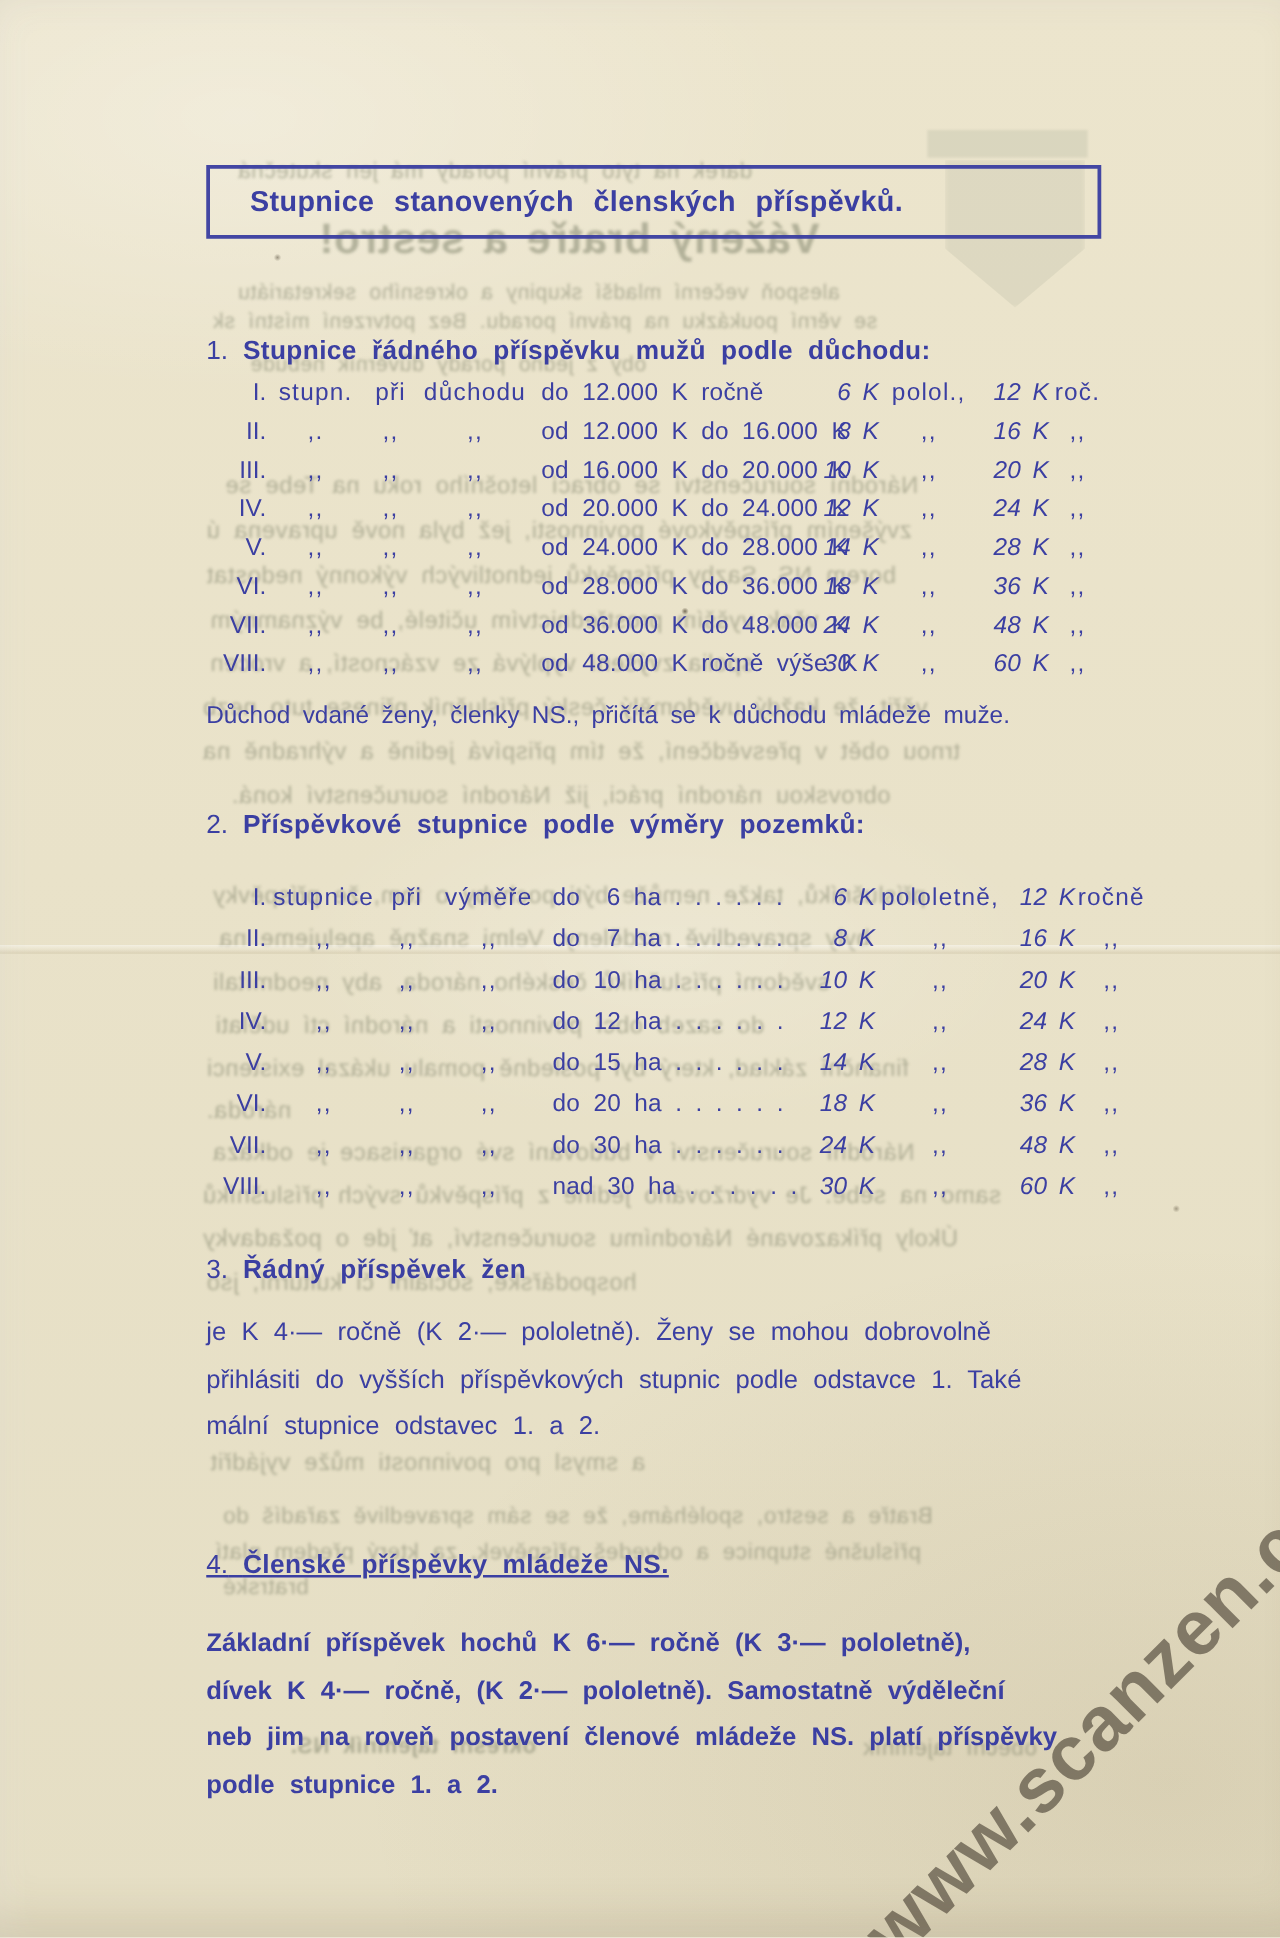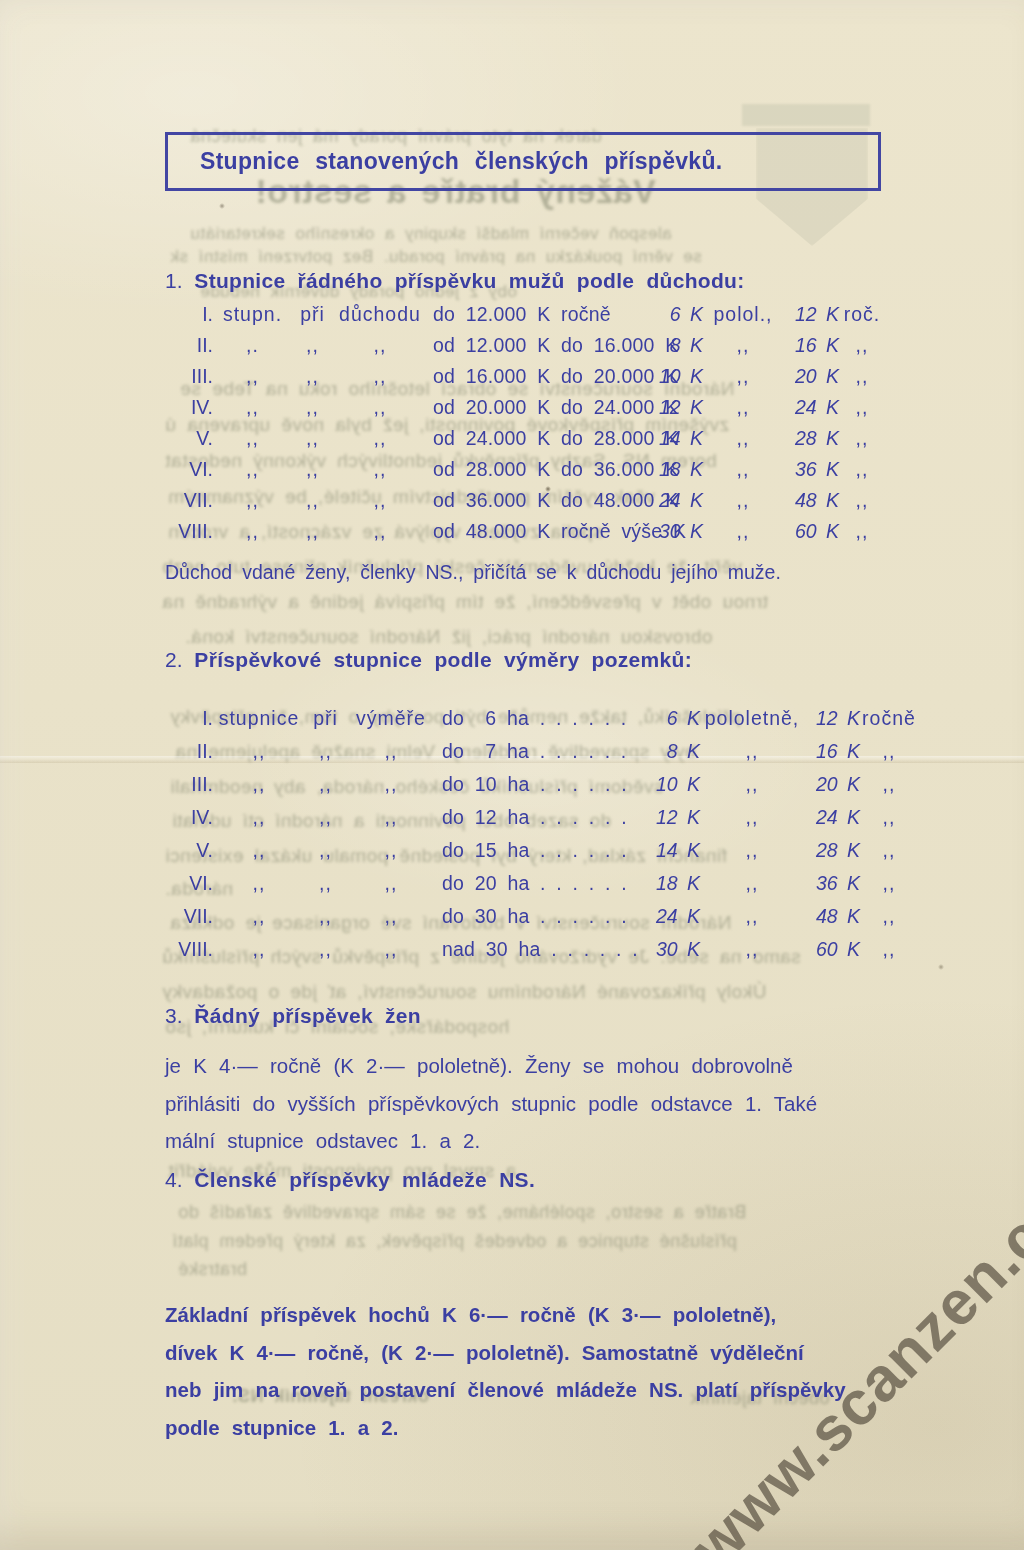--- a/index.html
+++ b/index.html
@@ -49,21 +49,21 @@
     border:3px solid rgba(57,61,160,0.95);
   }
   .title-box .t{
     display:block;padding-left:32px;line-height:53px;
     font-size:23px;font-weight:700;color:var(--ink);
     letter-spacing:0.3px;word-spacing:9px;white-space:nowrap;
   }
   .h-sec{position:absolute;left:165px;color:var(--ink);font-size:21px;white-space:nowrap;word-spacing:6px;}
   .h-sec .num{font-weight:400;}
   .h-sec .hb{font-weight:700;letter-spacing:0.3px;}
-  #h1{top:256px;margin-top:13px;} #h2{top:648px;} #h3{top:1004px;} #h4{top:1168px;}
+  #h1{top:256px;margin-top:13px;} #h2{top:648px;} #h3{top:1004px;} #h4{top:1240px;text-decoration:underline;}
 
   .tbl{position:absolute;color:var(--ink);font-size:19.5px;}
   #table1{left:165px;top:299px;}
   #table2{left:165px;top:702px;}
   .trow{display:grid;align-items:center;}
   #table1 .trow{grid-template-columns:50px 75px 45px 90px 232px 46px 80px 56px 46px;height:31px;}
   #table2 .trow{grid-template-columns:50px 88px 45px 86px 220px 46px 104px 56px 58px;height:33px;}
   .cell{white-space:pre;}
   .c-num{text-align:right;padding-right:2px;}
   .c-c1,.c-c2,.c-c3,.c-d4,.c-d5{text-align:center;letter-spacing:1px;}
@@ -216,21 +216,21 @@
         <span class="cell c-c2">,,</span>
         <span class="cell c-c3">,,</span>
         <span class="cell c-range">od 48.000 K ročně výše K</span>
         <span class="cell c-amt1">30 K</span>
         <span class="cell c-d4">,,</span>
         <span class="cell c-amt2">60 K</span>
         <span class="cell c-d5">,,</span>
       </div>
     </div>
 
-  <div class="note">Důchod vdané ženy, členky NS., přičítá se k důchodu jejího muže.</div>
+  <div class="note">Důchod vdané ženy, členky NS., přičítá se k důchodu mládeže muže.</div>
 
   <div class="h-sec" id="h2">
     <span class="num">2.</span>
     <span class="hb">Příspěvkové stupnice podle výměry pozemků:</span>
   </div>
 
   <div class="tbl" id="table2">
       <div class="trow">
         <span class="cell c-num">I.</span>
         <span class="cell c-c1">stupnice</span>

